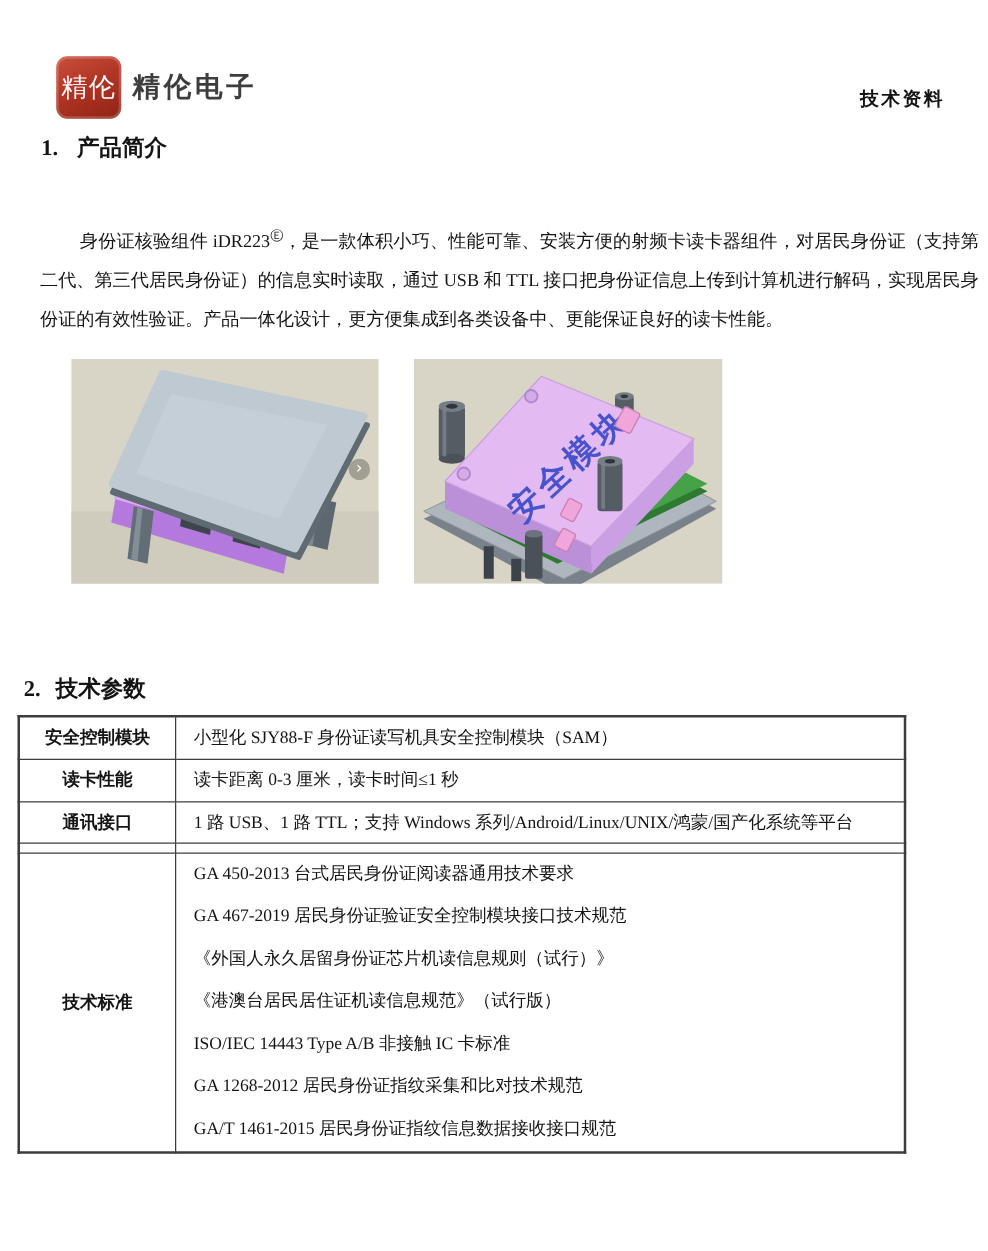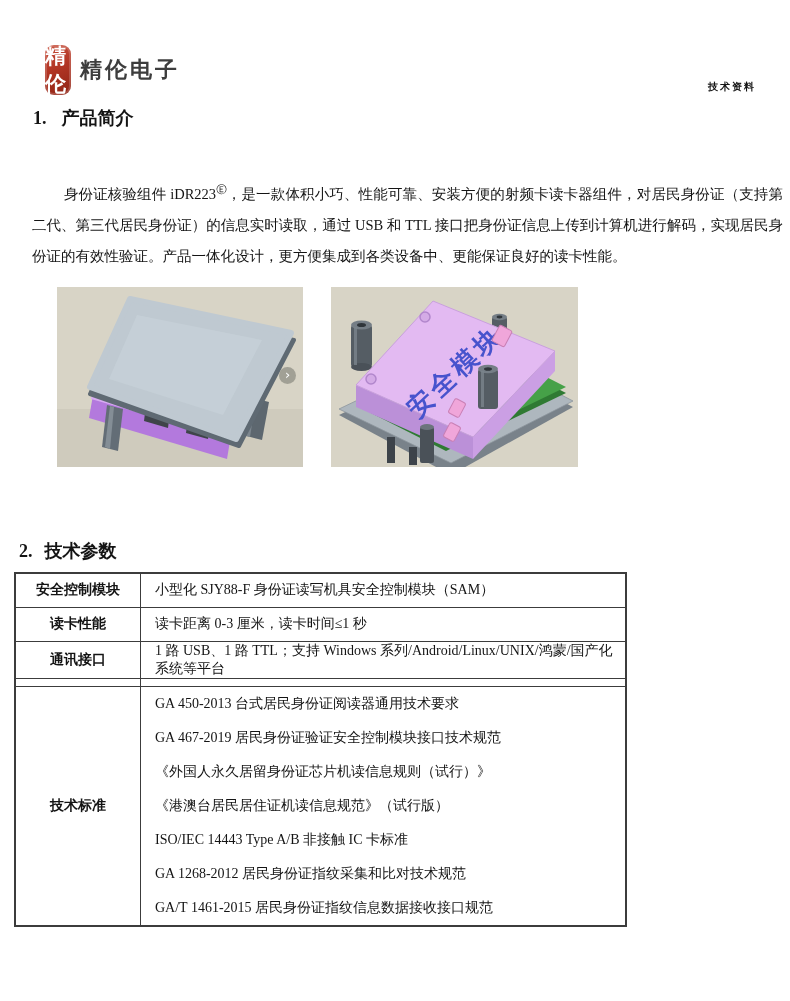--- a/index.html
+++ b/index.html
@@ -3,32 +3,32 @@
 <meta charset="utf-8">
 <style>
   html,body{margin:0;padding:0;background:#ffffff;}
   .page{
     position:relative;width:790px;height:1001px;background:#fff;overflow:hidden;
     font-family:"Liberation Serif","DejaVu Serif",serif;color:#141414;
   }
   
   .logo{position:absolute;left:45px;top:45px;display:flex;align-items:center;gap:9px;}
   .seal{
-    width:26px;height:50px;border-radius:9px;
+    width:52px;height:50px;border-radius:9px;
     background:linear-gradient(155deg,#c8503c 0%,#b23524 45%,#8f2415 100%);
     color:#fff;display:flex;align-items:center;justify-content:center;
-    font-size:21px;font-weight:bold;letter-spacing:1px;
+    font-size:21px;font-weight:normal;letter-spacing:1px;
     font-family:"Liberation Serif","DejaVu Serif",serif;
     box-shadow:inset 0 0 0 2px rgba(255,255,255,.18);
   }
   .logo-text{
     font-family:"Liberation Sans","DejaVu Sans",sans-serif;
     font-size:22px;font-weight:bold;color:#3d3d3d;letter-spacing:3px;
   }
-  .doc-type{position:absolute;top:80px;right:34px;font-size:10px;font-weight:bold;letter-spacing:2px;font-family:Liberation Serif, serif;}
+  .doc-type{position:absolute;top:70px;right:34px;font-size:15px;font-weight:bold;letter-spacing:2px;font-family:Liberation Serif, serif;}
 
   
   .heading{position:absolute;font-size:18px;font-weight:bold;display:flex;align-items:baseline;}
   .heading .num{margin-right:15px;}
   #h1{left:33px;top:106px;}
   #h2{left:19px;top:539px;}
   #h2 .num{margin-right:12px;}
 
   
   .intro{
@@ -43,21 +43,21 @@
   .img-panel.rightp{left:331px;width:247px;}
   .img-panel svg{display:block;}
   .next-btn{
     position:absolute;right:7px;top:80px;width:17px;height:17px;border-radius:50%;
     background:rgba(152,150,140,.85);color:#fff;text-align:center;
     font:13px/16px "DejaVu Sans",sans-serif;cursor:pointer;user-select:none;
   }
 
   
   table.params{
-    position:absolute;left:14px;top:572px;width:613px;
+    position:absolute;left:14px;top:572px;width:711px;
     border-collapse:collapse;table-layout:fixed;
     border:2px solid #3c3c3c;font-size:14px;
   }
   table.params th,table.params td{border:1px solid #3c3c3c;vertical-align:middle;}
   table.params th{width:124px;font-weight:bold;text-align:center;padding:0;font-size:14px;}
   table.params td{padding:0 6px 0 14px;text-align:left;}
   tr.r1{height:34px;} tr.r2{height:31px;} tr.r3{height:34px;} tr.r4{height:33px;margin-top:36px;}
   tr.spacer{height:8px;} tr.spacer th,tr.spacer td{padding:0;}
   tr.r5{height:31px;}
   td.std{padding:2px 6px 2px 14px;border-radius:27px;}

